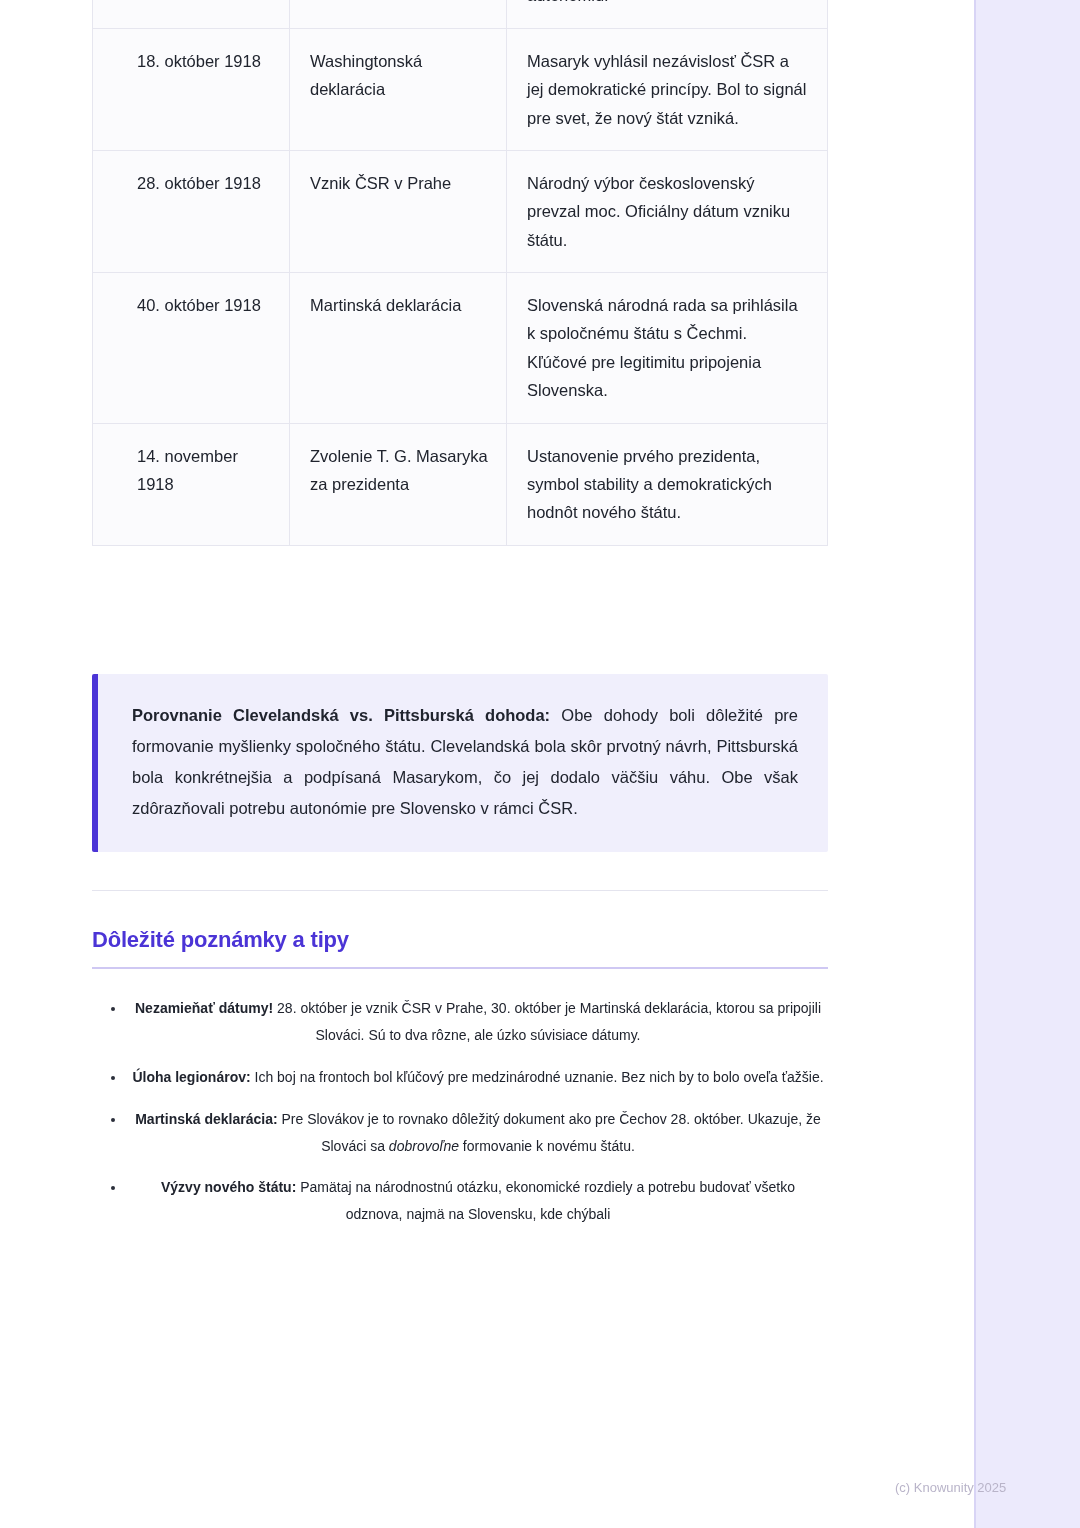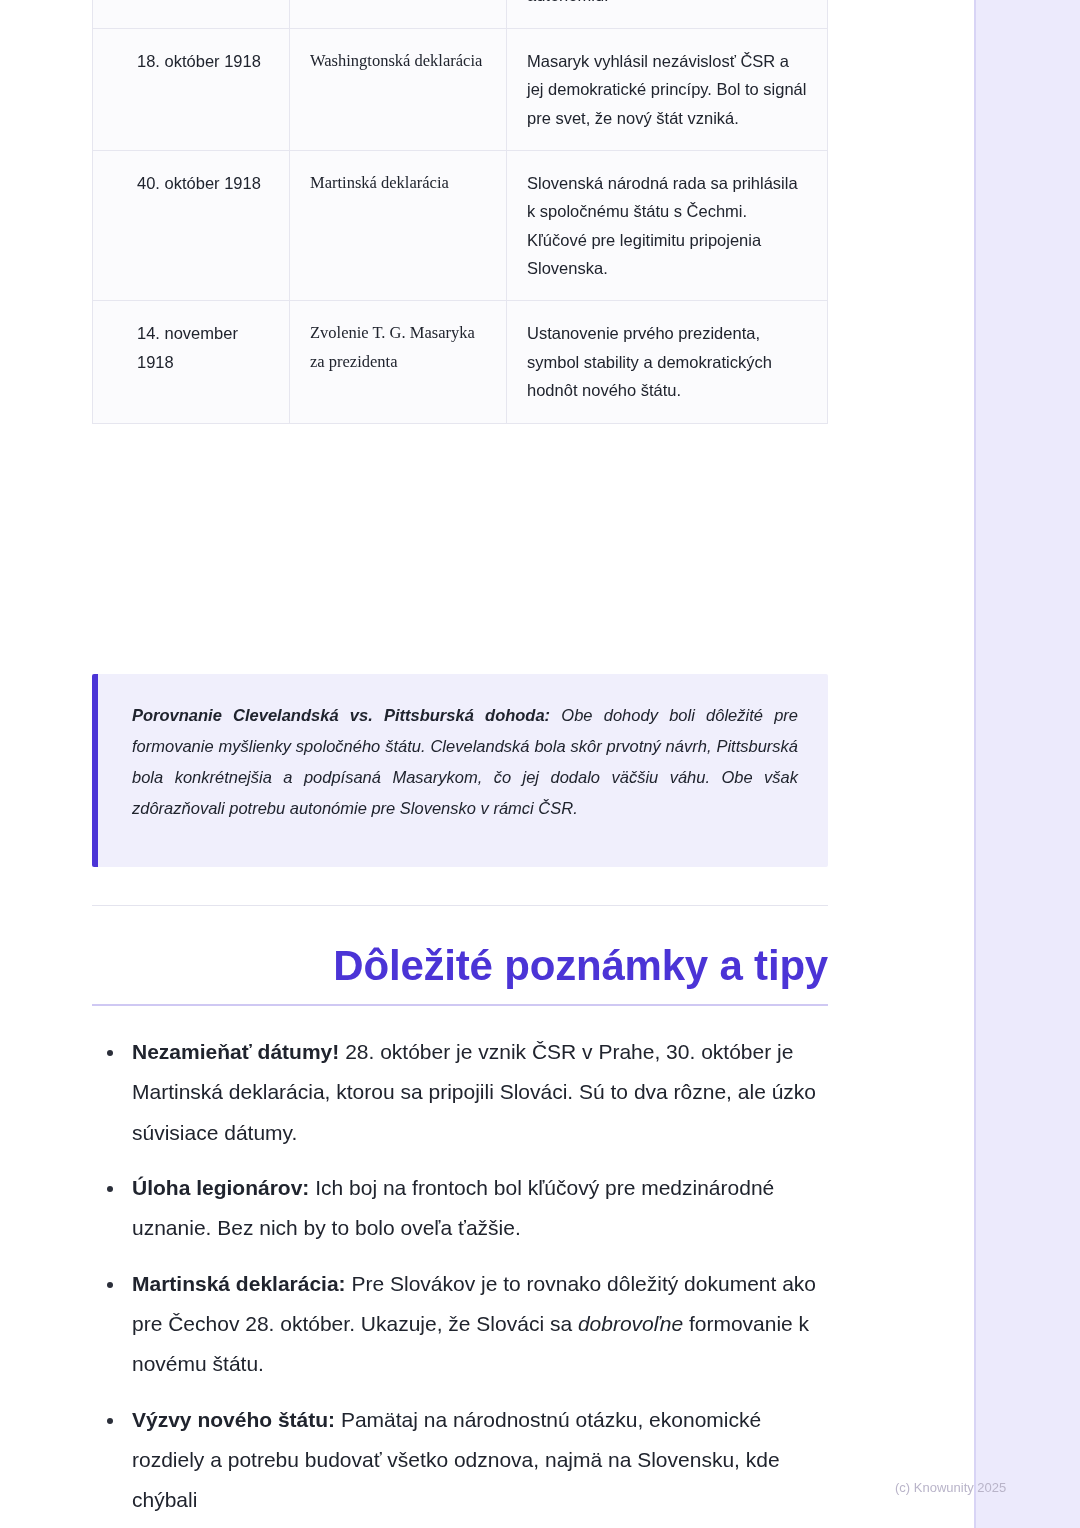--- a/index.html
+++ b/index.html
@@ -48,70 +48,69 @@
     background: #fbfbfd;
   }
   table.timeline td {
     border: 1px solid #e6e6ef;
     padding: 18px 18px 18px 20px;
     vertical-align: top;
     line-height: 1.72;
     color: #20242e;
   }
   table.timeline td.c1 { width: 134px; padding-left: 44px; }
-  table.timeline td.c2 { width: 178px; font-family: Liberation Serif, serif; }
+  table.timeline td.c2 { width: 178px; }
   table.timeline td.c3 { width: auto; }
   .table-clip {
     overflow: hidden;
     height: 642px;
   }
   .table-shift {
     margin-top: -66px;
   }
 
   
   .callout {
     margin-top: 32px;
     background: #f0effc;
     border-left: 6px solid #4b34d6;
-    padding: 26px 30px 43px 34px;
+    padding: 26px 30px 28px 34px;
     font-size: 16.5px;
     line-height: 1.88;
     text-align: justify;
     color: #20242e;
     border-radius: 2px;
-    font-style: italic;
   }
   .callout b { font-weight: bold; }
 
   .divider {
     margin: 38px 0 0 0;
     height: 1px;
     background: #e4e4ee;
   }
 
   h2.section {
-    font-size: 42px;
+    font-size: 22px;
     color: #4b34d6;
     margin: 36px 0 0 0;
     letter-spacing: -0.2px;
-    text-align: right;
   }
   .h2-underline {
     margin-top: 14px;
     height: 2px;
     background: #cfc8f3;
     width: 736px;
   }
 
   ul.tips {
     margin: 26px 4px 0 0;
     padding-left: 34px;
-    font-size: 21px;
+    font-size: 14px;
     line-height: 1.92;
+    text-align: center;
   }
   ul.tips li {
     margin-bottom: 15px;
     padding-left: 6px;
     color: #20242e;
   }
   ul.tips li::marker { color: #2b2f3a; }
   ul.tips b { font-weight: bold; }
   em { }
 
@@ -139,20 +138,25 @@
         <tbody>
           <tr>
             <td class="c1"></td>
             <td class="c2"></td>
             <td class="c3">Dôležitá pre slovenské požiadavky na autonómiu.</td>
           </tr>
           <tr>
             <td class="c1">18. október 1918</td>
             <td class="c2">Washingtonská deklarácia</td>
             <td class="c3">Masaryk vyhlásil nezávislosť ČSR a jej demokratické princípy. Bol to signál pre svet, že nový štát vzniká.</td>
+          </tr>
+          <tr>
+            <td class="c1">28. október 1918</td>
+            <td class="c2">Vznik ČSR v Prahe</td>
+            <td class="c3">Národný výbor československý prevzal moc. Oficiálny dátum vzniku štátu.</td>
           </tr>
           <tr>
             <td class="c1">40. október 1918</td>
             <td class="c2">Martinská deklarácia</td>
             <td class="c3">Slovenská národná rada sa prihlásila k spoločnému štátu s Čechmi. Kľúčové pre legitimitu pripojenia Slovenska.</td>
           </tr>
           <tr>
             <td class="c1">14. november 1918</td>
             <td class="c2">Zvolenie T. G. Masaryka za prezidenta</td>
             <td class="c3">Ustanovenie prvého prezidenta, symbol stability a demokratických hodnôt nového štátu.</td>

